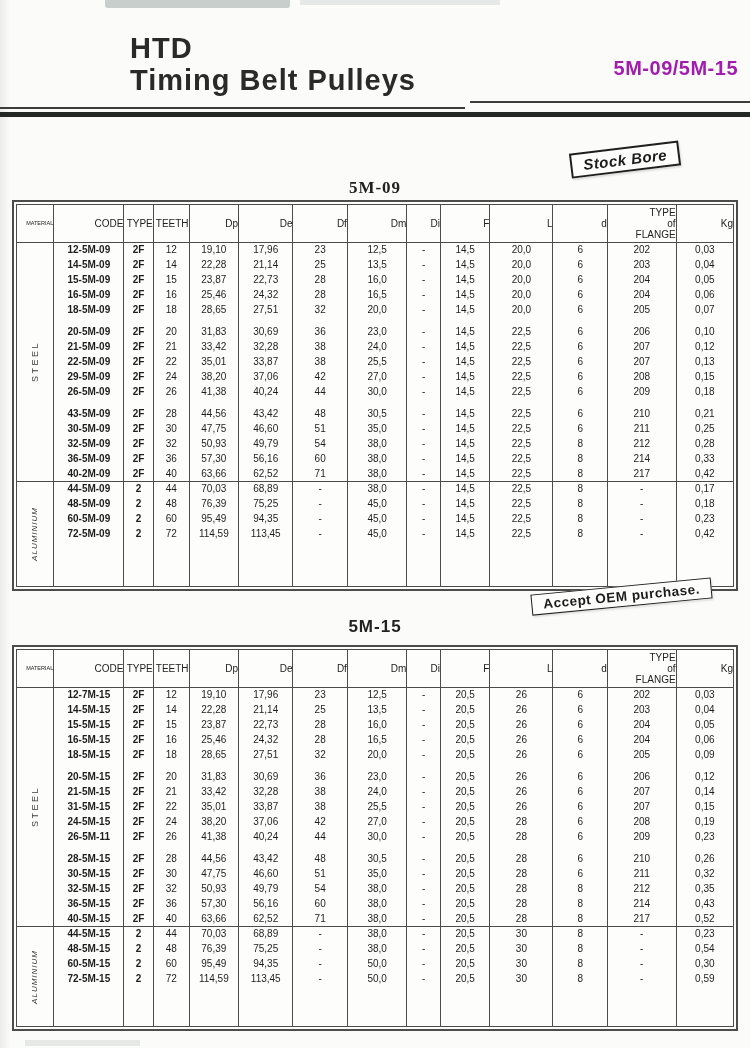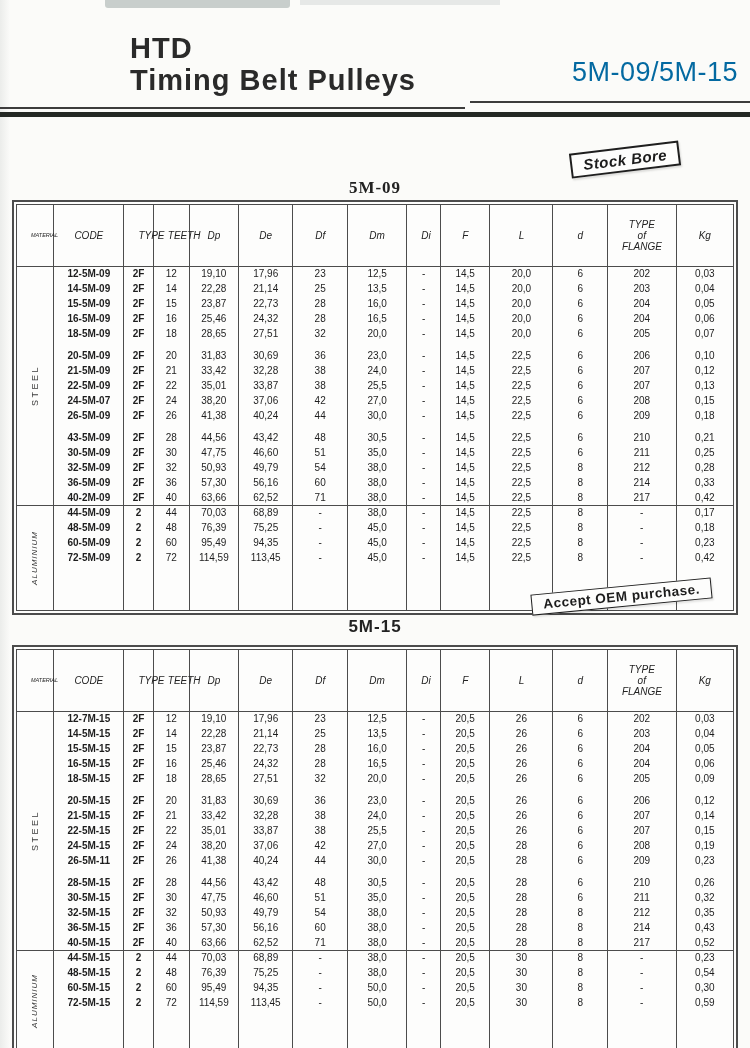--- a/index.html
+++ b/index.html
@@ -13,21 +13,21 @@
   .smudge { position:absolute; pointer-events:none; }
   .smudge.top1 { left:105px; top:0; width:185px; height:8px; background:#6b7a78; opacity:.35; border-radius:0 0 3px 3px; }
   .smudge.top2 { left:300px; top:0; width:200px; height:5px; background:#8a9694; opacity:.18; }
   .smudge.bottom { left:25px; top:1040px; width:115px; height:6px; background:#9aa5a3; opacity:.22; }
   .edge-left { position:absolute; left:0; top:0; width:10px; height:1048px;
     background:linear-gradient(to right, rgba(120,130,128,.12), rgba(120,130,128,0)); pointer-events:none; }
 
   
   .title-block { position:absolute; left:130px; top:33px; line-height:1.1; }
   .title-line { font-size:29px; font-weight:bold; letter-spacing:1px; color:#2a2a2a; }
-  .model-code { position:absolute; right:12px; top:57px; font-size:27px; font-weight:normal; color:#0369a1; letter-spacing:0.5px; }
+  .model-code { position:absolute; right:12px; top:57px; font-size:20px; font-weight:bold; color:#a21caf; letter-spacing:0.5px; }
   .rule-thin-left  { position:absolute; left:0;   top:107px; width:465px; height:2px; background:#3c3c3c; }
   .rule-thin-right { position:absolute; left:470px; top:101px; width:280px; height:2px; background:#3c3c3c; }
   .rule-thick { position:absolute; left:0; top:112px; width:750px; height:5px; background:#242824; }
 
   .badge { background:#fdfdfc; border:2px solid #1f1f1f; padding:2px 11px; display:inline-block; }
   .stock-bore { position:absolute; left:570px; top:147px; transform:rotate(-7deg);
     font-size:15px; font-weight:bold; font-style:italic; letter-spacing:0.5px;
     box-shadow:1px 2px 2px rgba(0,0,0,.12); }
   .oem-banner { position:absolute; left:531px; top:586px; transform:rotate(-5.5deg);
     font-size:13.5px; font-weight:bold; letter-spacing:0.5px; border-width:1.5px;
@@ -37,23 +37,23 @@
     font-size:17px; font-weight:bold; letter-spacing:1px; color:#222; }
   #title-0 { top:178px;font-family:Liberation Serif, serif; }
   #title-1 { top:617px; }
 
   
   .tbl-wrap { position:absolute; left:12px; width:726px;
     border:2px solid #4c4c4c; padding:2px; background:#fdfdfc; }
   #tbl0 { top:200px; }
   #tbl1 { top:645px; }
   table { width:100%; border-collapse:collapse; table-layout:fixed; border:1px solid #4c4c4c; }
-  th { font-weight:normal; font-size:10px; color:#222; height:38px; padding:14px;
-    text-align:center; vertical-align:middle; line-height:1.1; white-space:pre-line;
-    border-left:1px solid #4c4c4c; border-bottom:1px solid #4c4c4c;font-style:italic; }
+  th { font-weight:normal; font-size:10px; color:#222; height:38px; padding:0;
+    text-align:right; vertical-align:middle; line-height:1.1; white-space:pre-line;
+    border-left:1px solid #4c4c4c; border-bottom:1px solid #4c4c4c; }
   th.mat-h { border-left:none; font-size:5.5px; letter-spacing:0; }
   td { font-size:10px; color:#1d1d1d; height:15px; padding:0; line-height:1;
     text-align:center; vertical-align:middle; border-left:1px solid #4c4c4c; }
   td.mat { border-left:none; vertical-align:middle; }
   td.code, td.type { font-weight:bold; }
   tr.spacer td { height:7px; }
   tr.sect-top td { border-top:1.5px solid #4c4c4c; }
   .vlabel { display:block; margin:0 auto; writing-mode:vertical-rl; transform:rotate(180deg); }
   .vlabel.steel { font-size:9px; letter-spacing:2.5px; color:#3d3d3d; }
   .vlabel.aluminium { font-size:8px; font-style:italic; letter-spacing:1px; color:#3d3d3d; }
@@ -251,21 +251,21 @@
           <td>38</td>
           <td>25,5</td>
           <td>-</td>
           <td>14,5</td>
           <td>22,5</td>
           <td>6</td>
           <td>207</td>
           <td>0,13</td>
         </tr>
         <tr>
-          <td class="code">24-5M-07</td>
+          <td class="code">29-5M-09</td>
           <td class="type">2F</td>
           <td>24</td>
           <td>38,20</td>
           <td>37,06</td>
           <td>42</td>
           <td>27,0</td>
           <td>-</td>
           <td>14,5</td>
           <td>22,5</td>
           <td>6</td>
@@ -618,21 +618,21 @@
           <td>38</td>
           <td>24,0</td>
           <td>-</td>
           <td>20,5</td>
           <td>26</td>
           <td>6</td>
           <td>207</td>
           <td>0,14</td>
         </tr>
         <tr>
-          <td class="code">22-5M-15</td>
+          <td class="code">31-5M-15</td>
           <td class="type">2F</td>
           <td>22</td>
           <td>35,01</td>
           <td>33,87</td>
           <td>38</td>
           <td>25,5</td>
           <td>-</td>
           <td>20,5</td>
           <td>26</td>
           <td>6</td>

